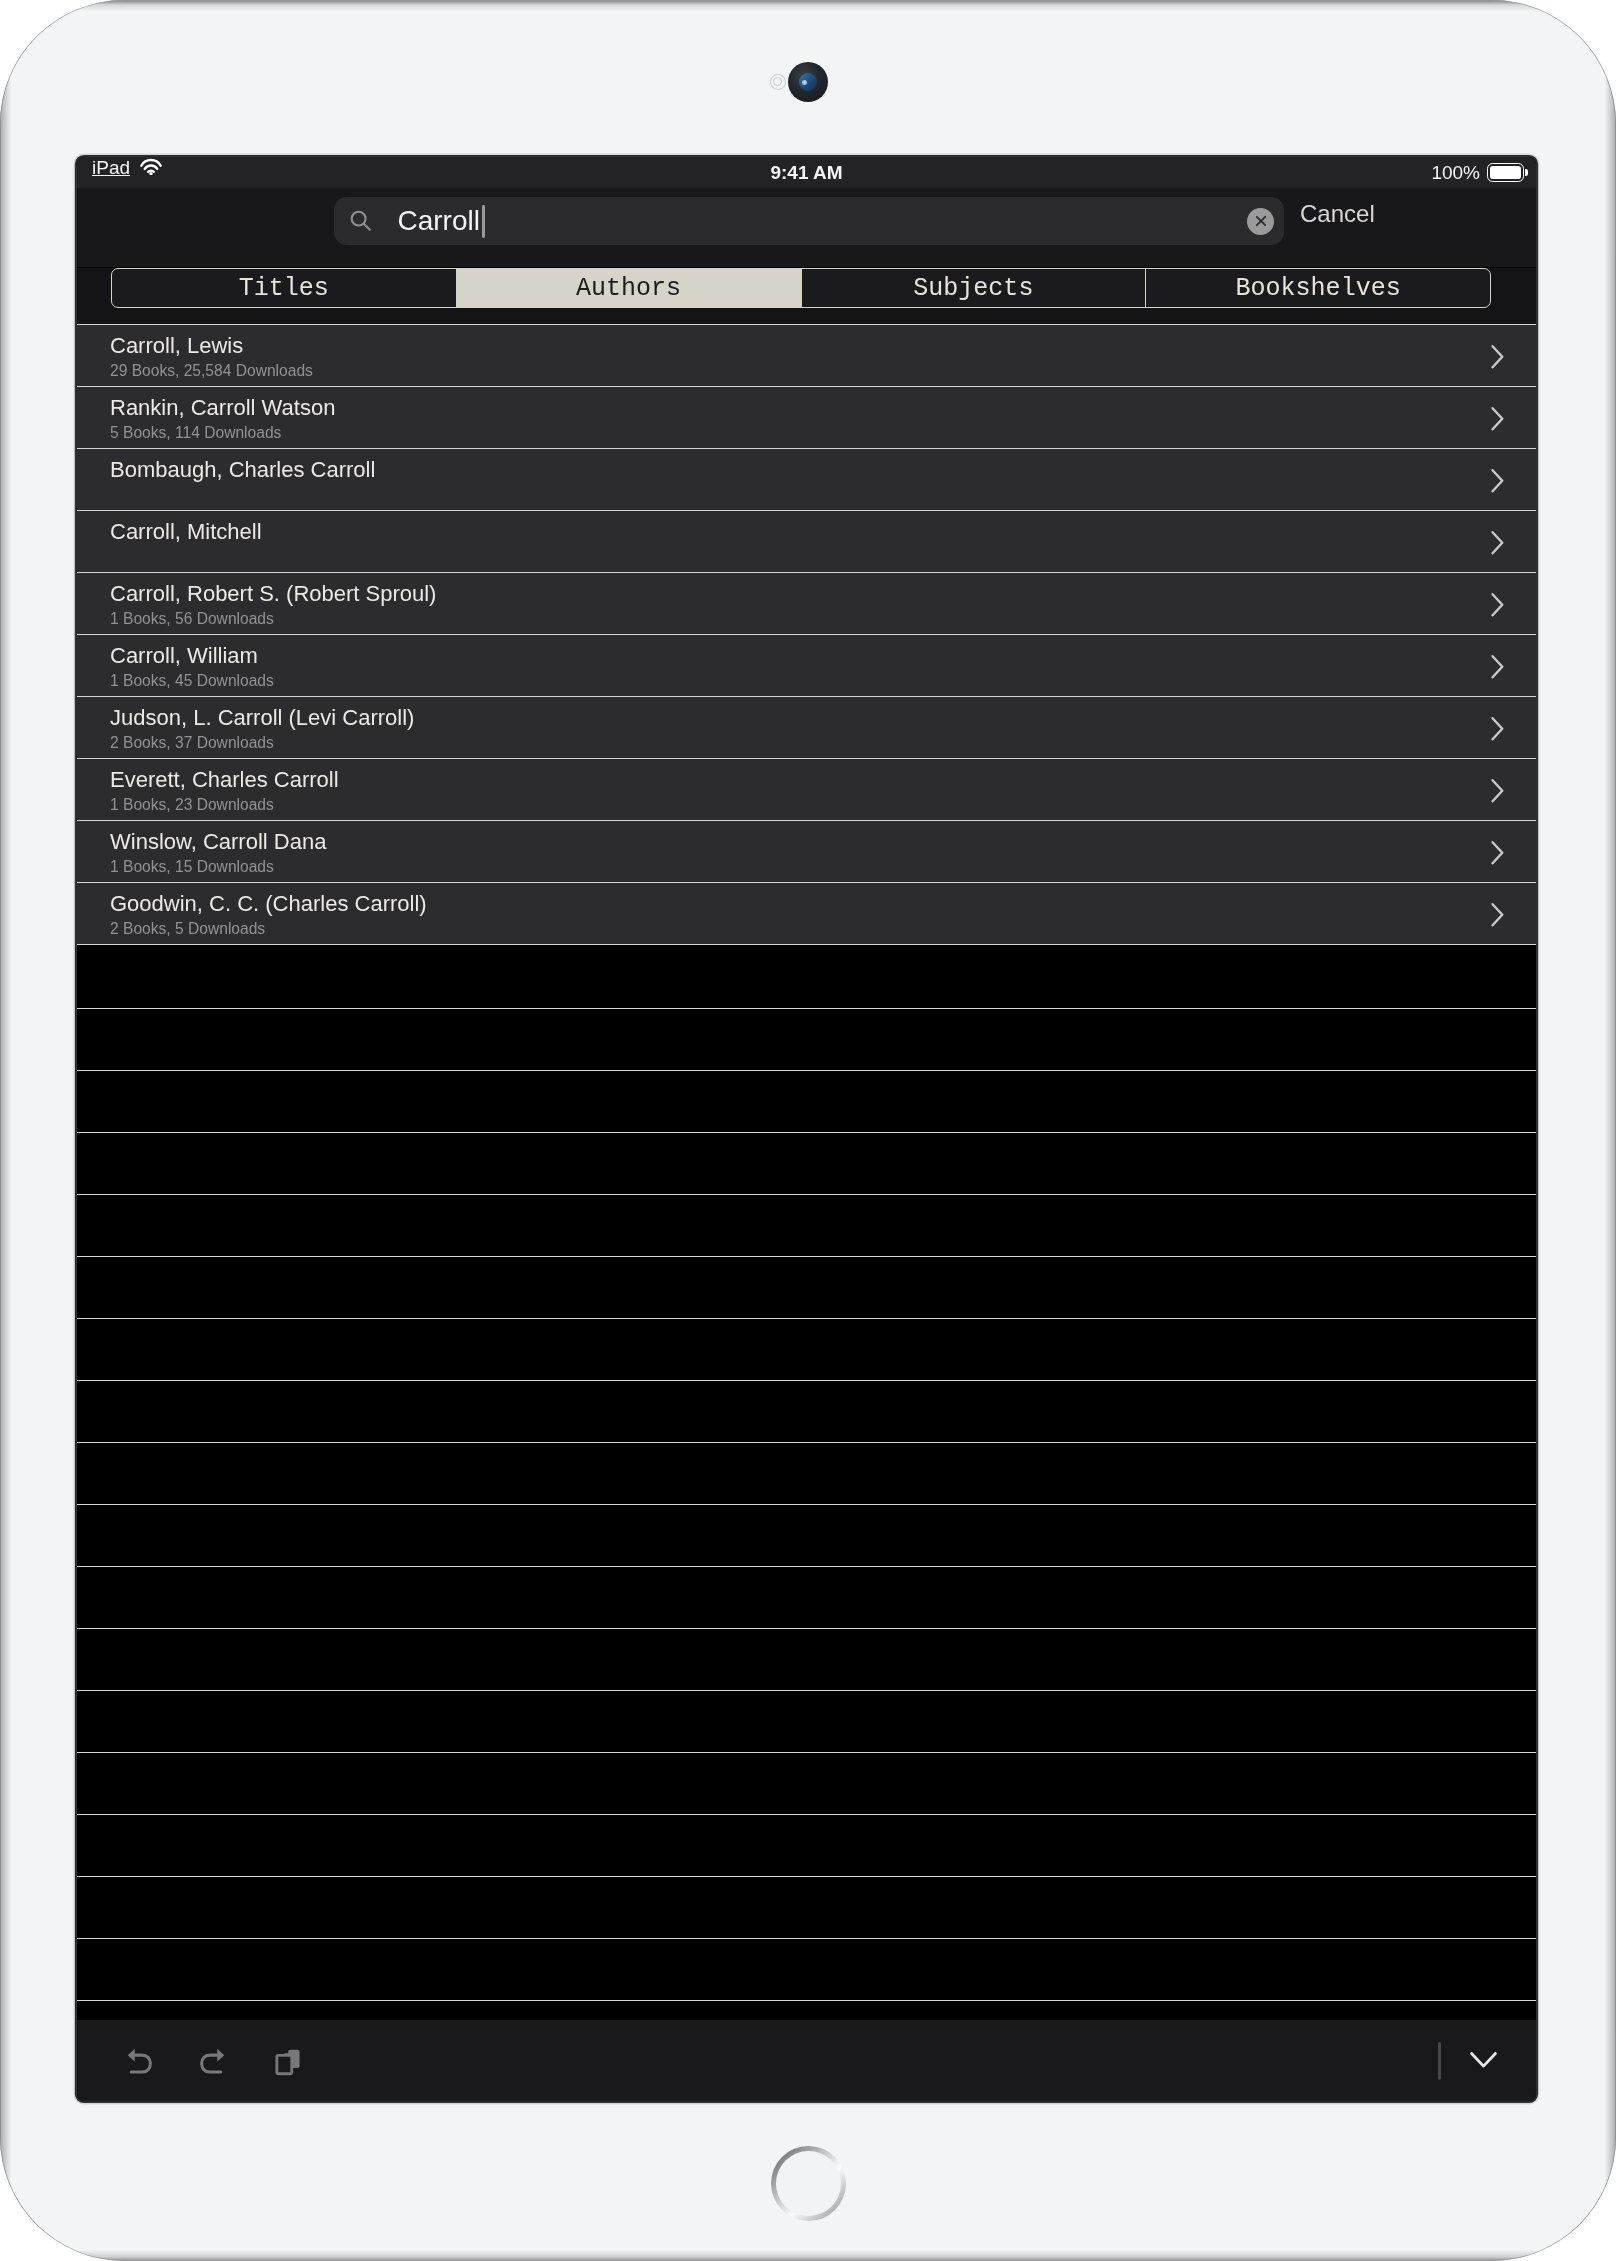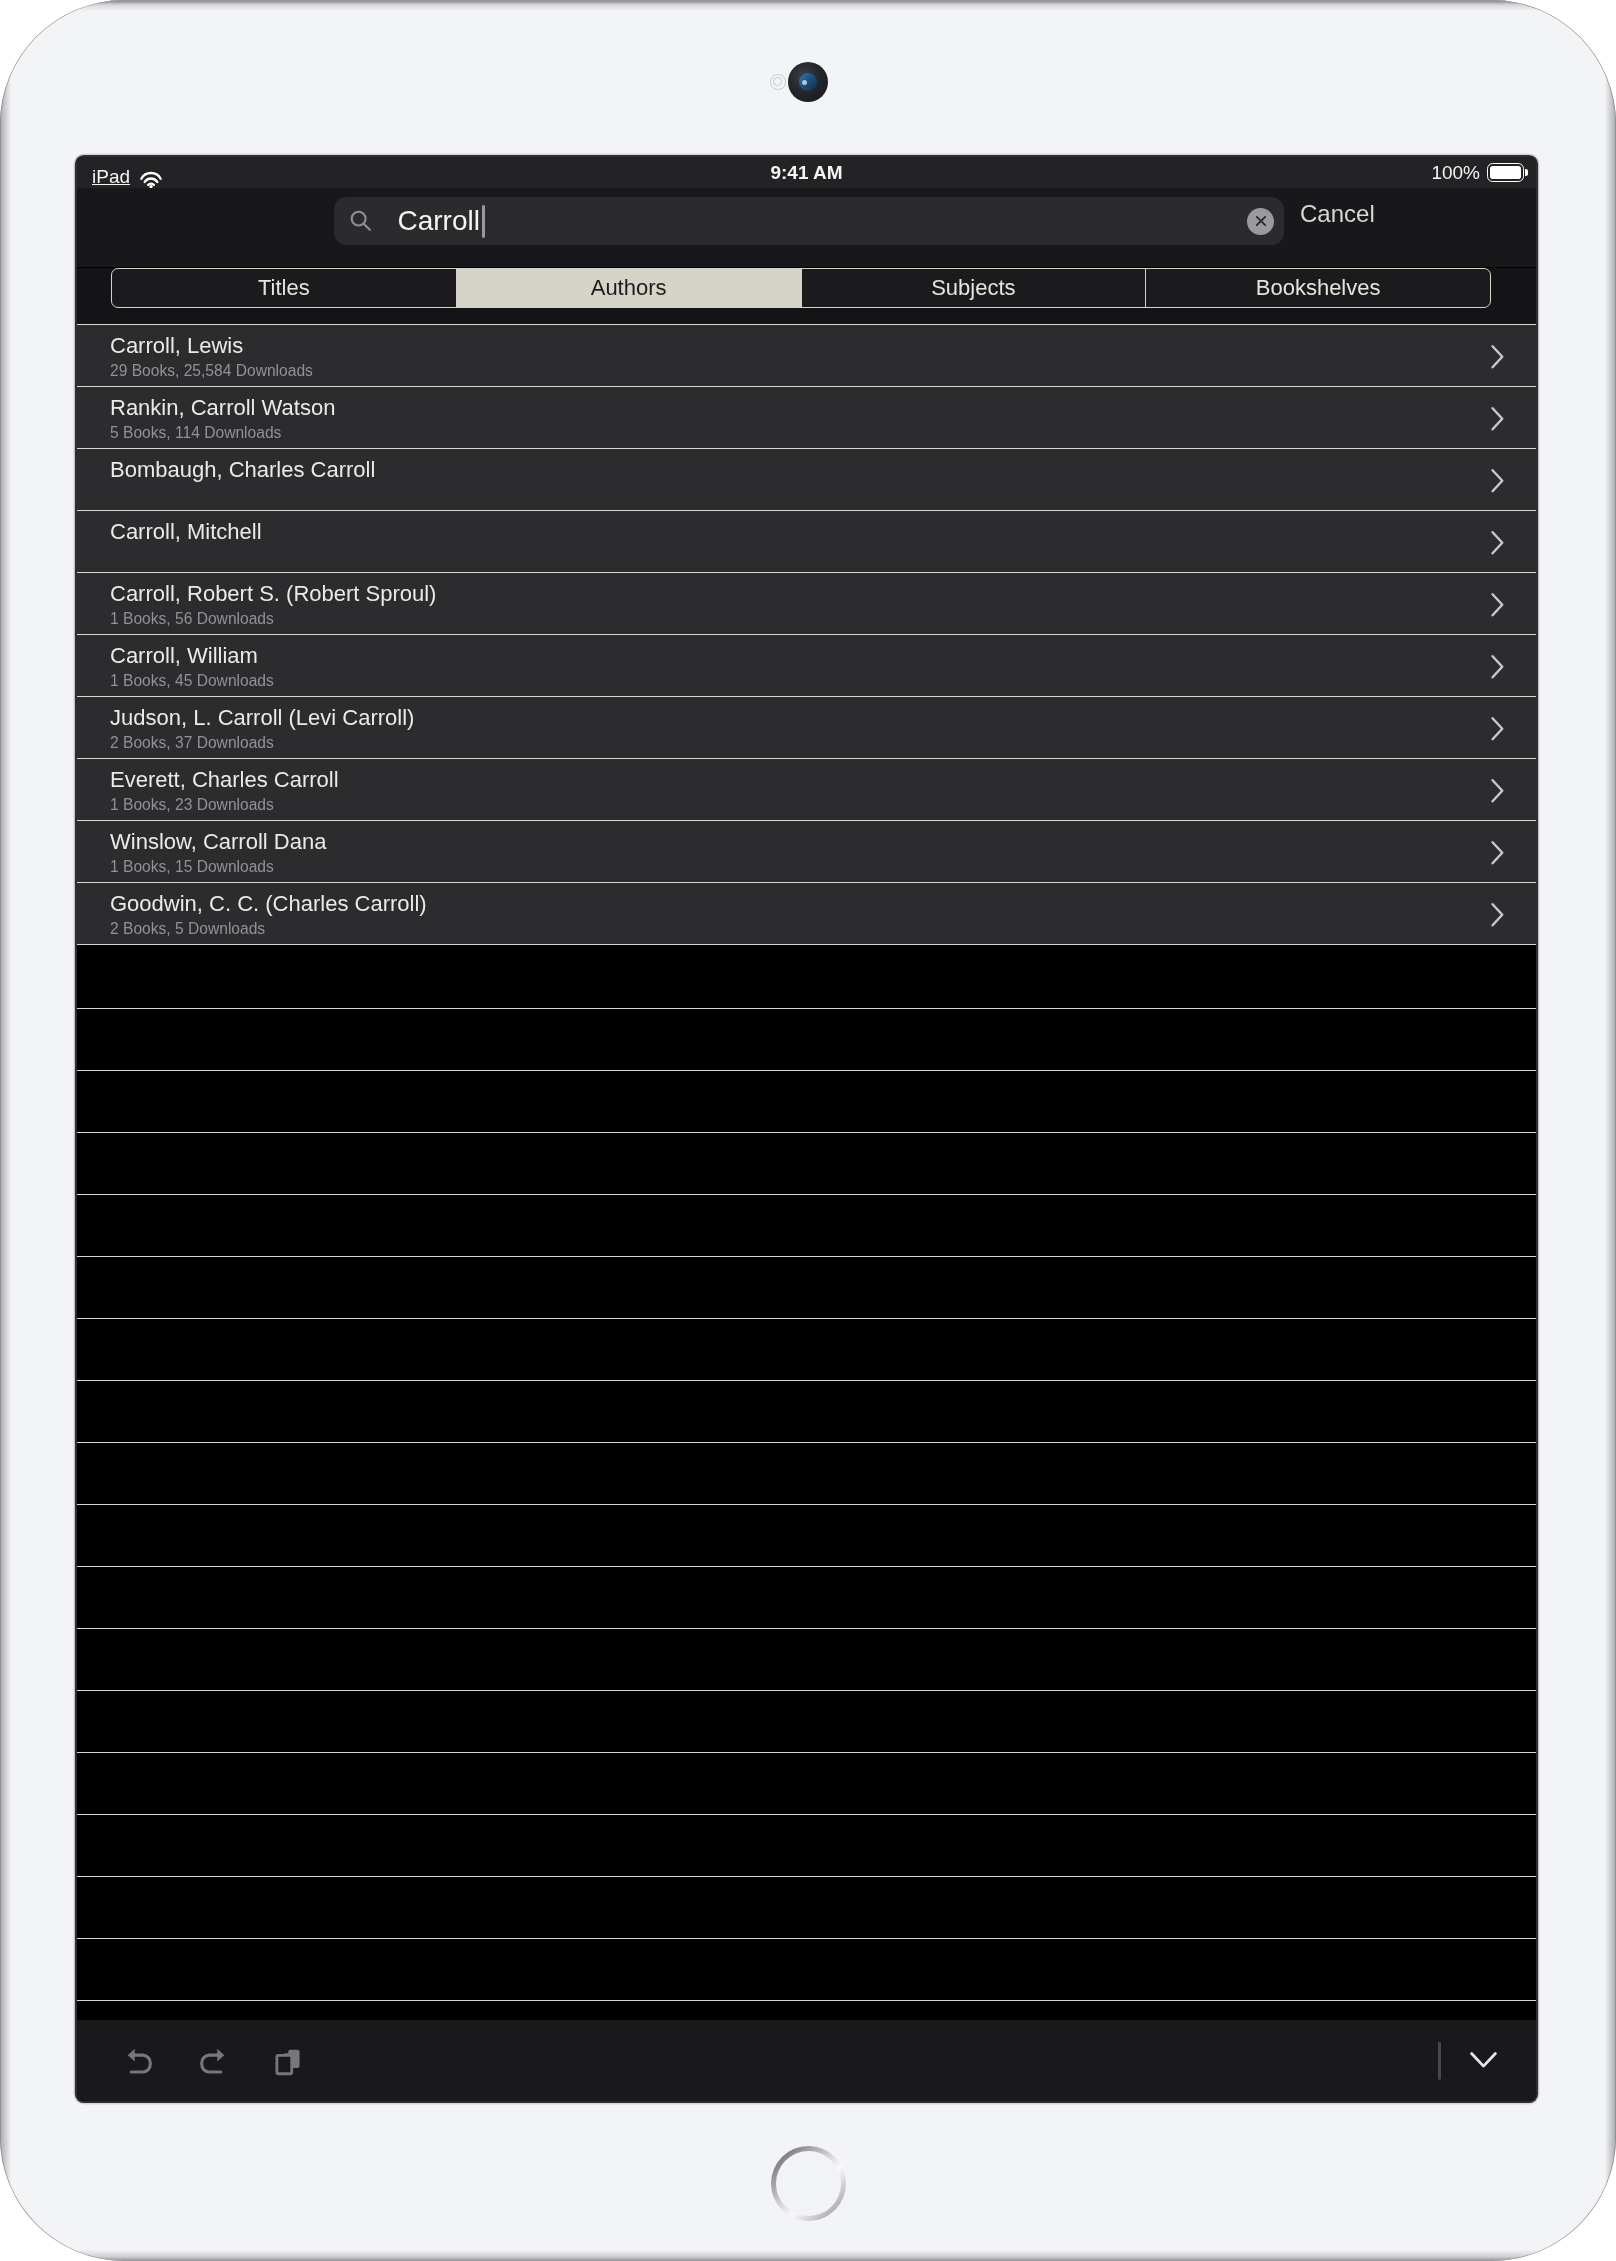--- a/index.html
+++ b/index.html
@@ -46,21 +46,21 @@
   .home-button .inner{width:65px;height:65px;border-radius:50%;background:#f2f3f5;}
 
   
   .screen{position:absolute;left:77px;top:157px;width:1459px;height:1944px;
     background:var(--screen-black);border-radius:7px;overflow:hidden;
     box-shadow:0 0 0 2.1px #2e2e30,0 0 0 3.5px rgba(0,0,0,.12);}
 
   
   .status-bar{position:absolute;left:0;top:0;width:100%;height:31px;background:var(--status-bg);
     color:#f4f4f5;font-size:19px;}
-  .sb-left{position:absolute;left:15px;top:0;height:31px;display:flex;align-items:flex-end;gap:8.5px;text-decoration:underline;}
+  .sb-left{position:absolute;left:15px;top:0;height:31px;display:flex;align-items:flex-start;gap:8.5px;text-decoration:underline;}
   .sb-time{position:absolute;left:0;width:100%;text-align:center;line-height:31px;font-weight:700;}
   .sb-right{position:absolute;right:12px;top:0;height:31px;display:flex;align-items:center;gap:7px;}
   .battery{position:relative;width:37px;height:18.4px;border:1.4px solid #fff;border-radius:5.7px;padding:2.1px;}
   .battery .fill{width:100%;height:100%;background:#fff;border-radius:2.8px;}
   .battery::after{content:"";position:absolute;right:-5px;top:5px;width:3.5px;height:7px;
     background:#fff;border-radius:0 2.1px 2.1px 0;}
 
   
   .search-header{position:absolute;left:0;top:31px;width:100%;height:79px;background:var(--header-bg);}
   .search-field{position:absolute;left:257px;top:9.2px;width:950px;height:48px;border-radius:12.8px;
@@ -71,21 +71,21 @@
     display:flex;align-items:center;justify-content:center;}
   .cancel{position:absolute;left:1223px;top:2px;height:48px;line-height:48px;
     color:#d9d7d3;font-size:24px;}
 
   
   .tabs-band{position:absolute;left:0;top:111px;width:100%;height:56px;background:#141416;}
   .segmented{position:absolute;left:34px;top:0;width:1380px;height:40px;
     border:1.4px solid var(--seg-accent);border-radius:7px;display:flex;overflow:hidden;
     background:#1b1b1d;}
   .seg{flex:1;display:flex;align-items:center;justify-content:center;
-    color:#e6e4dd;font-size:22px;border-left:1.4px solid var(--seg-accent);cursor:default;}
+    color:#e6e4dd;font-size:25px;border-left:1.4px solid var(--seg-accent);cursor:default;font-family:Liberation Mono, monospace;}
   .seg:first-child{border-left:none;}
   .seg.selected{background:var(--seg-accent);color:#1c1c1e;}
 
   
   .results{position:absolute;left:0;top:167px;width:100%;border-top:1.4px solid var(--separator);}
   .row{position:relative;width:100%;height:62px;background:var(--row-bg);
     border-bottom:1.4px solid var(--separator);padding:7.8px 0 0 33px;}
   .row .name{color:var(--text-primary);font-size:22px;line-height:25.5px;}
   .row .detail{color:var(--text-secondary);font-size:15.6px;line-height:21px;margin-top:1.4px;}
   .row .chev{position:absolute;right:30px;top:19px;}

